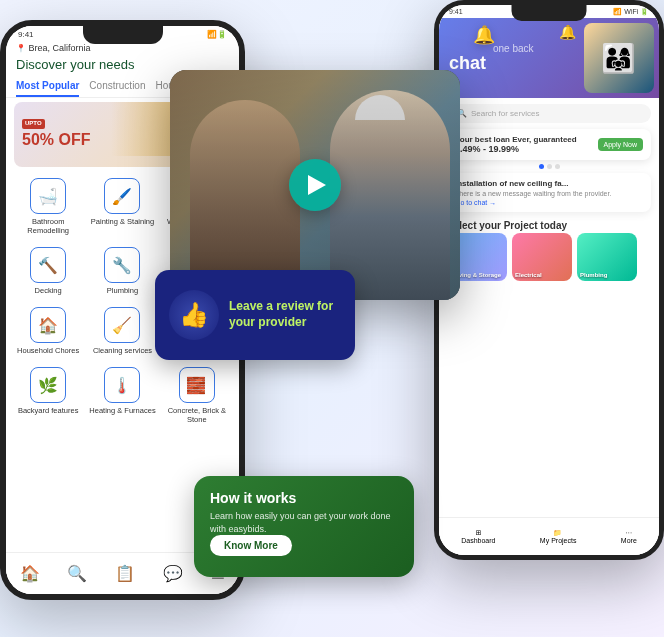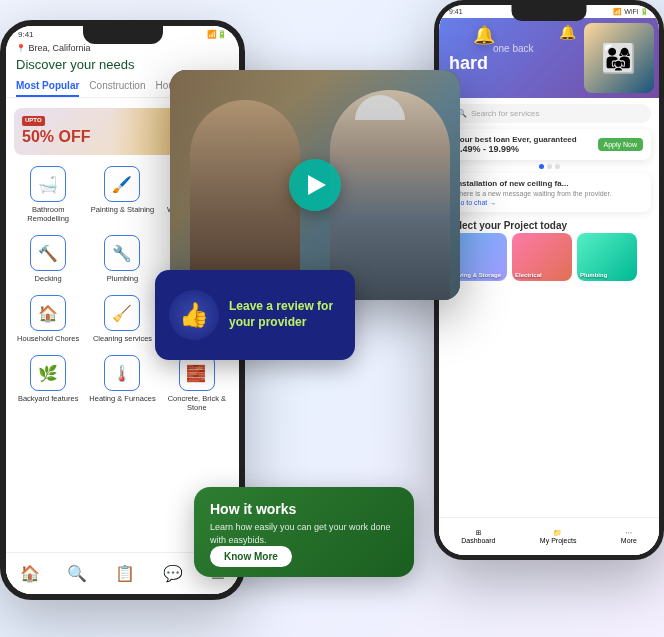--- a/index.html
+++ b/index.html
@@ -78,24 +78,24 @@
       color: #888;
       cursor: pointer;
     }
     .tab-item.active {
       color: #2962ff;
       border-bottom: 2px solid #2962ff;
       font-weight: 600;
     }
 
     .banner-strip {
-      margin: 10px 8px 6px;
+      margin: 4px 8px 6px;
       background: linear-gradient(135deg, #e8e0f0 0%, #f5deb3 100%);
       border-radius: 8px;
-      height: 47px;
+      height: 65px;
       position: relative;
       overflow: hidden;
       display: flex;
       align-items: center;
     }
     .banner-strip .discount-text {
       position: absolute;
       left: 8px;
       font-size: 7px;
       color: #333;
@@ -413,21 +413,21 @@
       font-weight: 700;
       line-height: 1.3;
     }
 
     
     .how-card {
       position: absolute;
       right: 250px;
       bottom: 60px;
       width: 220px;
-      height: 90px;
+      height: 101px;
       background: linear-gradient(135deg, #2e7d32, #1b5e20);
       border-radius: 16px;
       padding: 14px 16px;
       z-index: 6;
       box-shadow: 0 8px 28px rgba(0,0,0,0.3);
     }
     .how-title {
       color: #fff;
       font-size: 14px;
       font-weight: 800;
@@ -588,21 +588,21 @@
   <div class="phone-right-content">
 
     <div class="pr-status">
       <span>9:41</span>
       <span>📶 WiFi 🔋</span>
     </div>
 
     <div class="pr-hero">
       <div>
         <div style="color:rgba(255,255,255,0.7);font-size:10px;margin-left:44px;">one back</div>
-        <div class="pr-hero-text">hard</div>
+        <div class="pr-hero-text">chat</div>
       </div>
 
       <div class="pr-hero-img" style="background: linear-gradient(135deg, #ffd89b, #19547b); display:flex; align-items:center; justify-content:center;">
         <span style="font-size:28px;">👨‍👩‍👧</span>
       </div>
 
       <div style="position:absolute;top:6px;right:82px;font-size:14px;z-index:3;">🔔</div>
     </div>
 
     <div class="pr-search">

